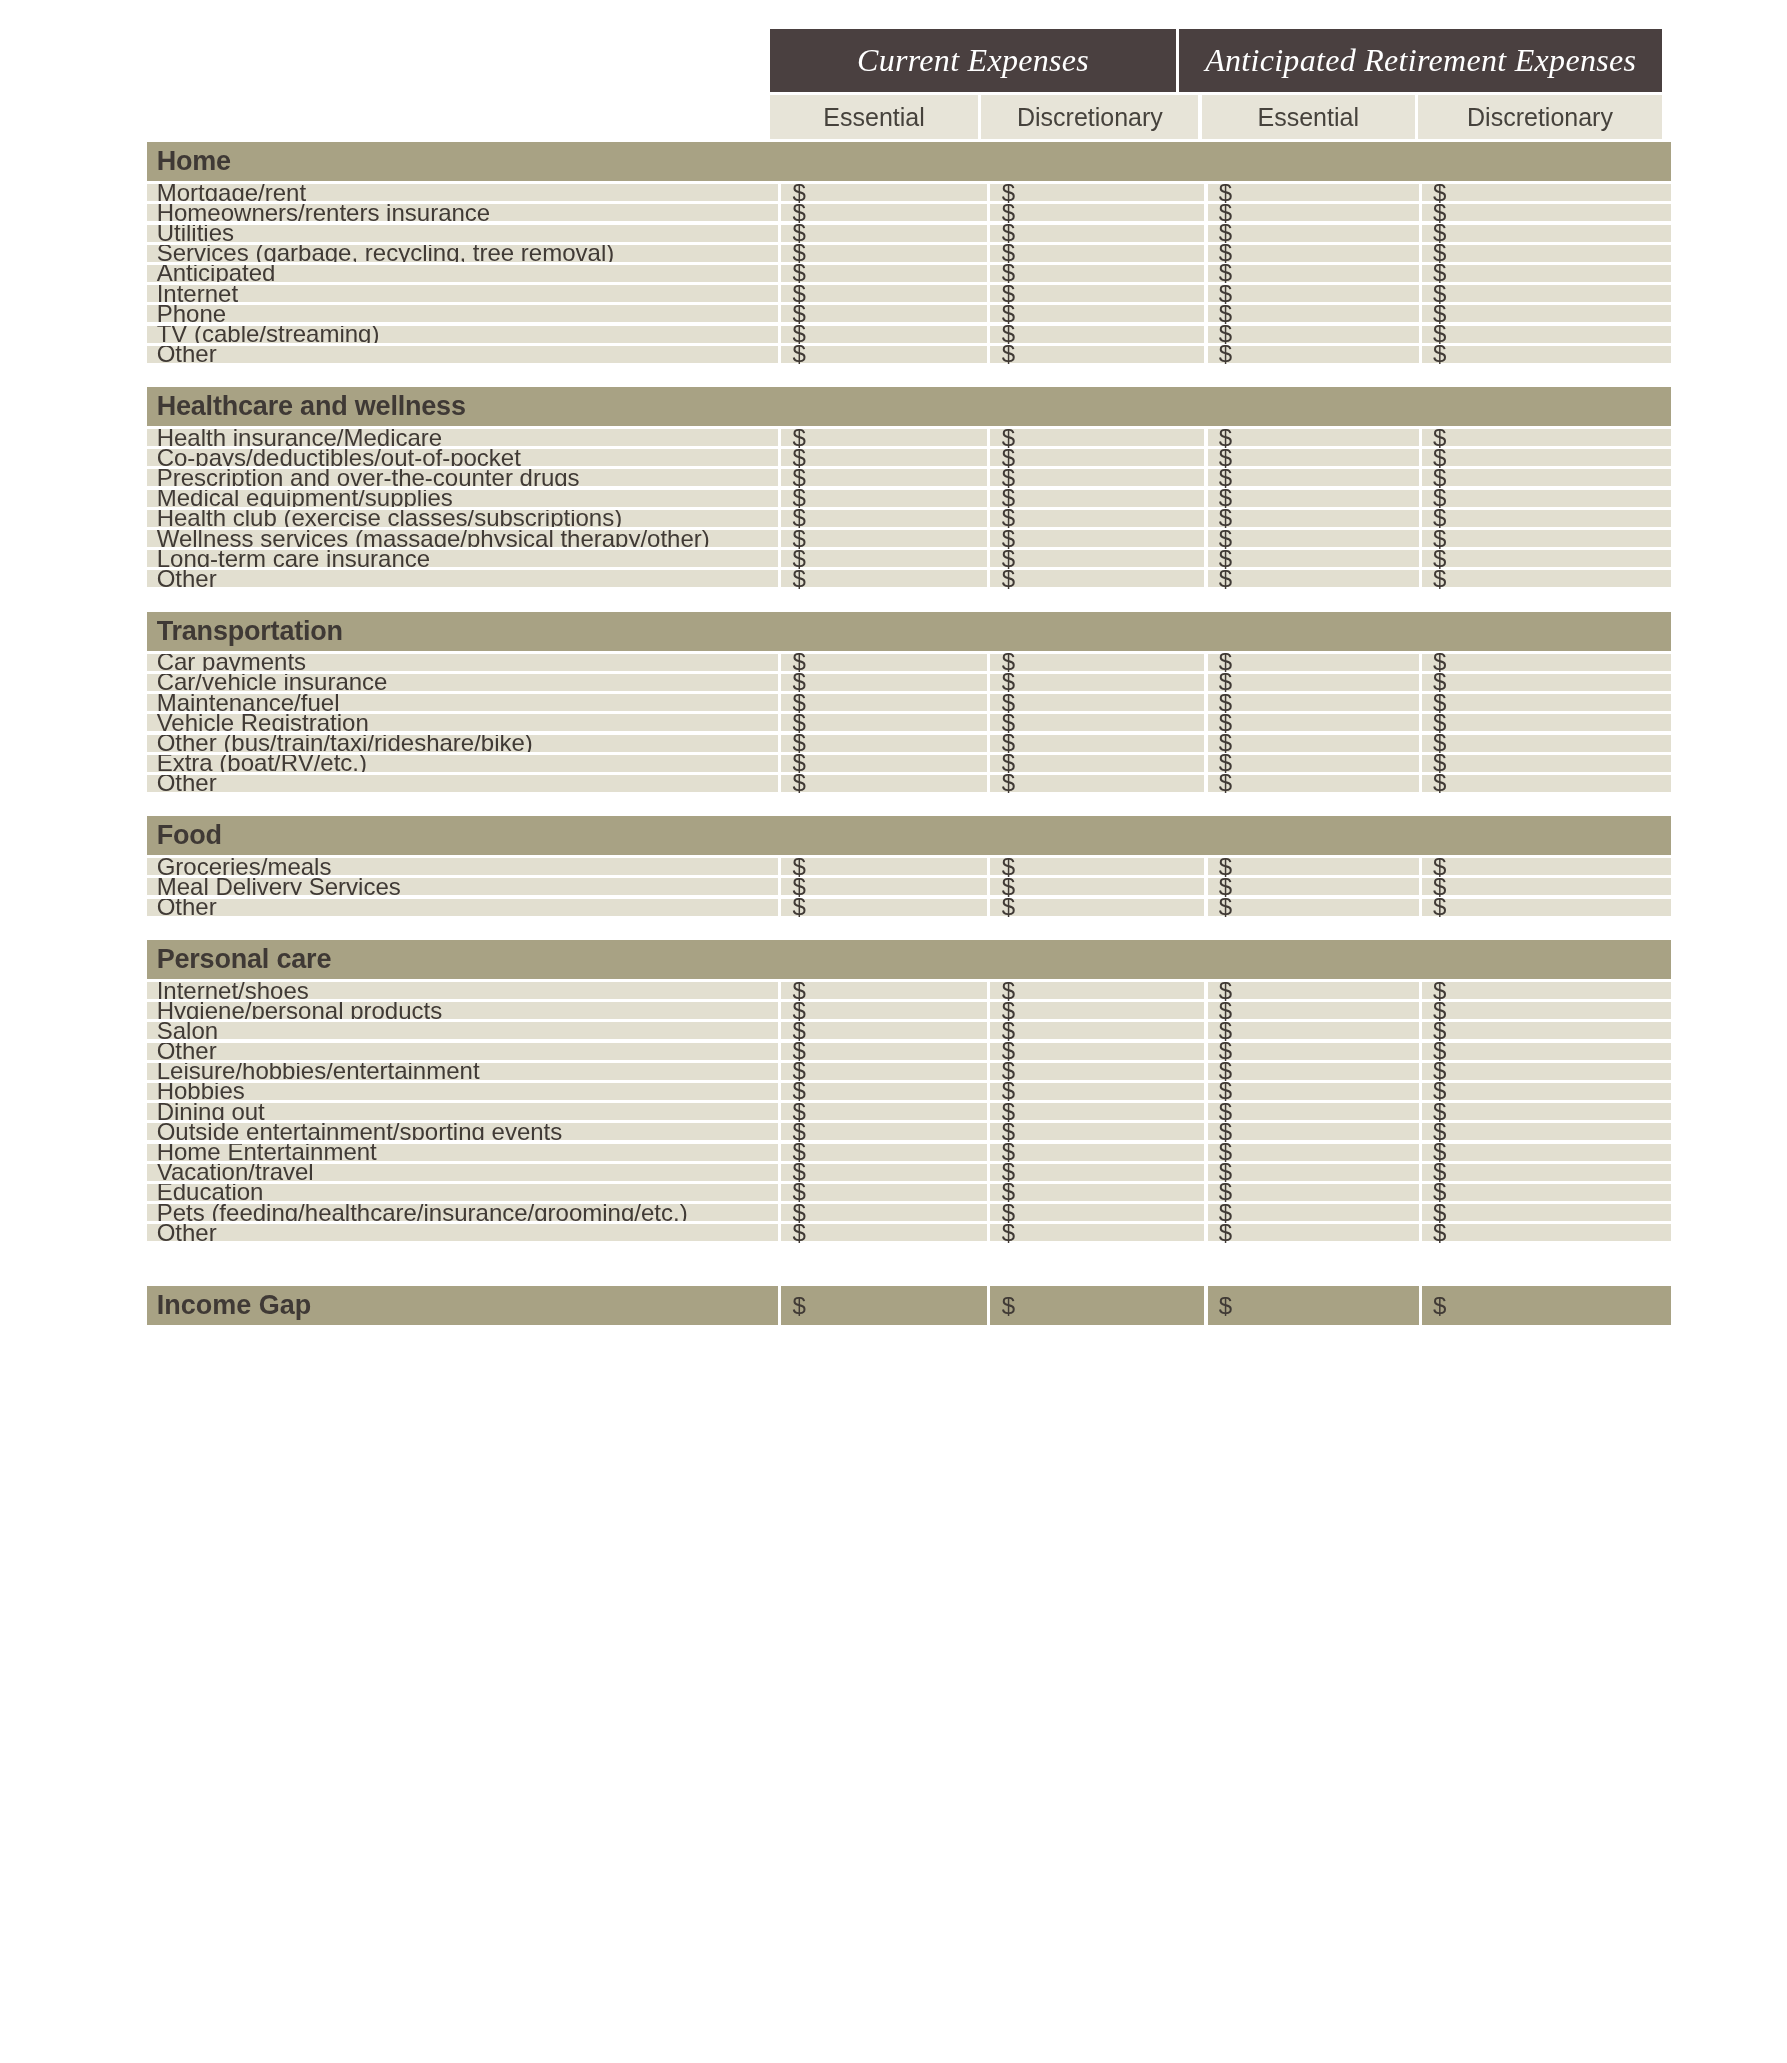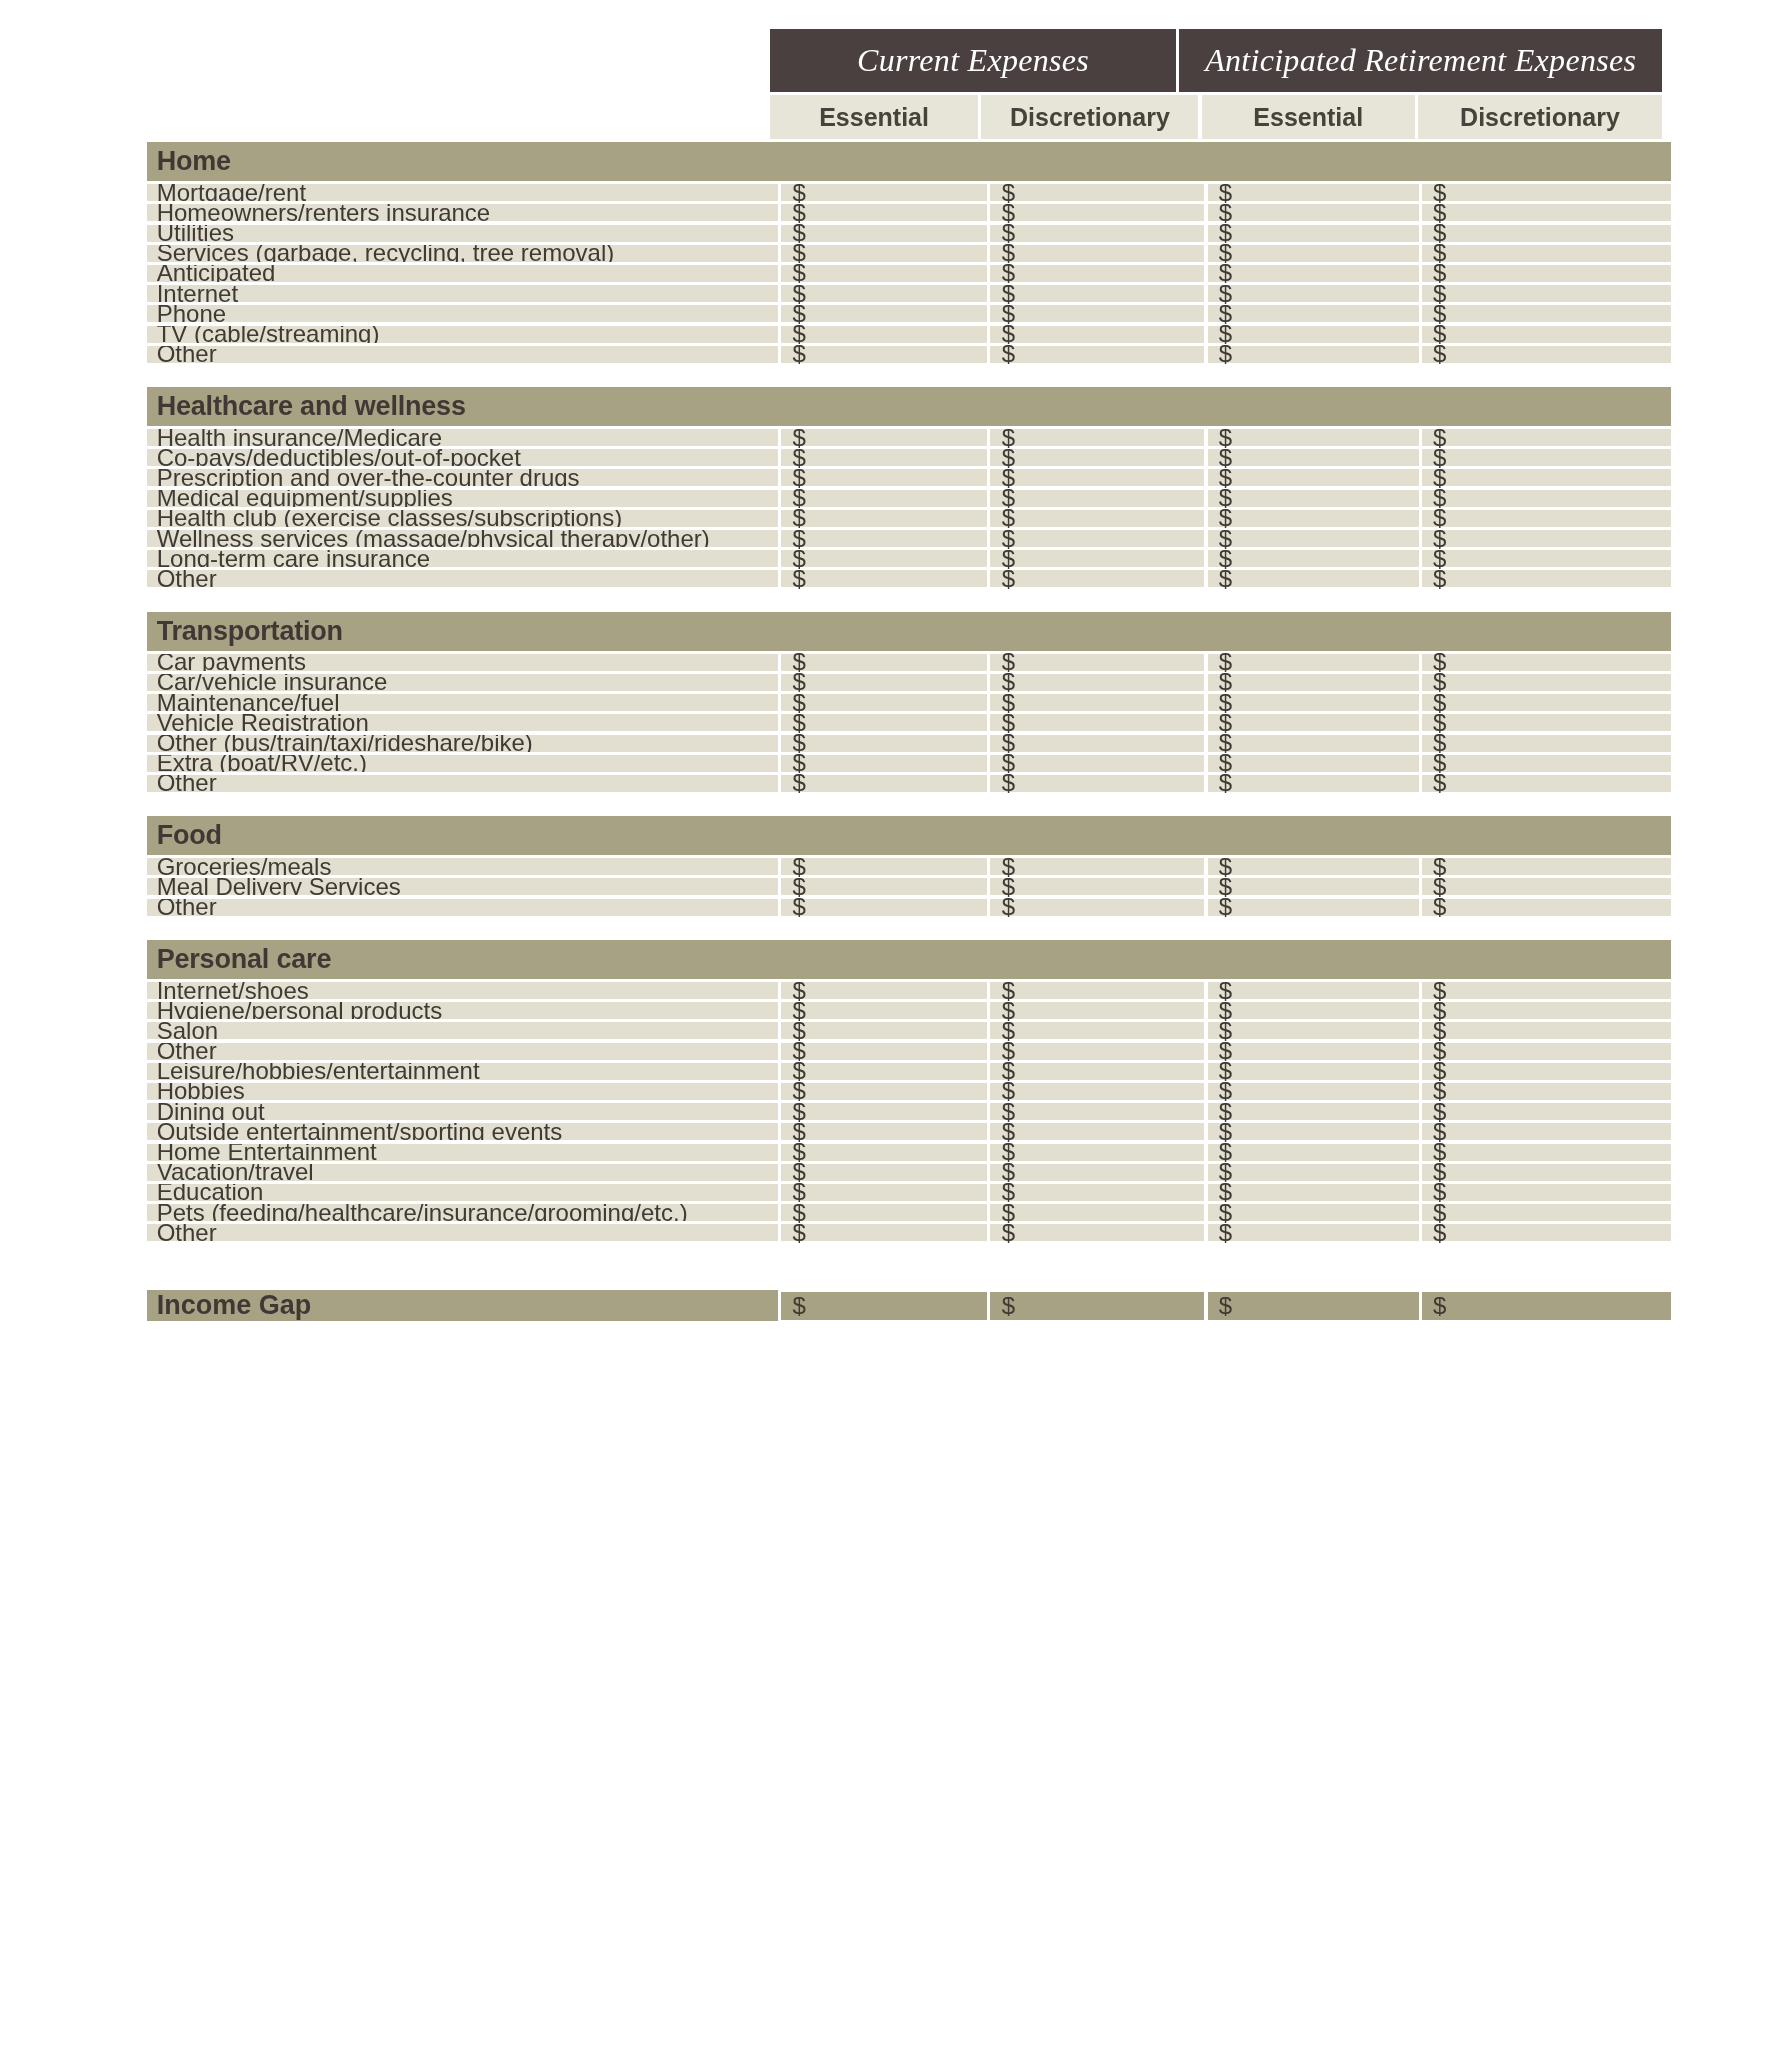--- a/index.html
+++ b/index.html
@@ -57,21 +57,20 @@
     display: flex;
   }
   .sub-header {
     background: #e7e4d8;
     color: #46423c;
     display: flex;
     align-items: center;
     justify-content: center;
     font-size: 25px;
     box-sizing: border-box;
-    font-weight: bold;
   }
   .sub-header.c1 { width: 209px; margin-right: 3.2px; }
   .sub-header.c2 { width: 218px; margin-right: 3.2px; }
   .sub-header.c3 { width: 214px; margin-right: 3.2px; }
   .sub-header.c4 { width: 245px; }
 
   
   .table-body {
     position: absolute;
     left: 147px;
@@ -139,21 +138,21 @@
   .cell-amt.a3 { flex: 0 0 211px; }
   .cell-amt.a4 { flex: 1 1 auto; }
 
   
   .footer-block { margin-top: 21px; }
   .footer-row {
     display: flex;
     width: 100%;
     margin-bottom: 3.2px;
   }
-  .footer-row.title { height: 39px; align-items: center; }
+  .footer-row.title { height: 39px; }
 
   .footer-row .cell-label,
   .footer-row .cell-amt {
     background: #a8a284;
   }
   .footer-row.title .cell-label {
     font-size: 27px;
     font-weight: bold;
     color: #3f3935;
   }

